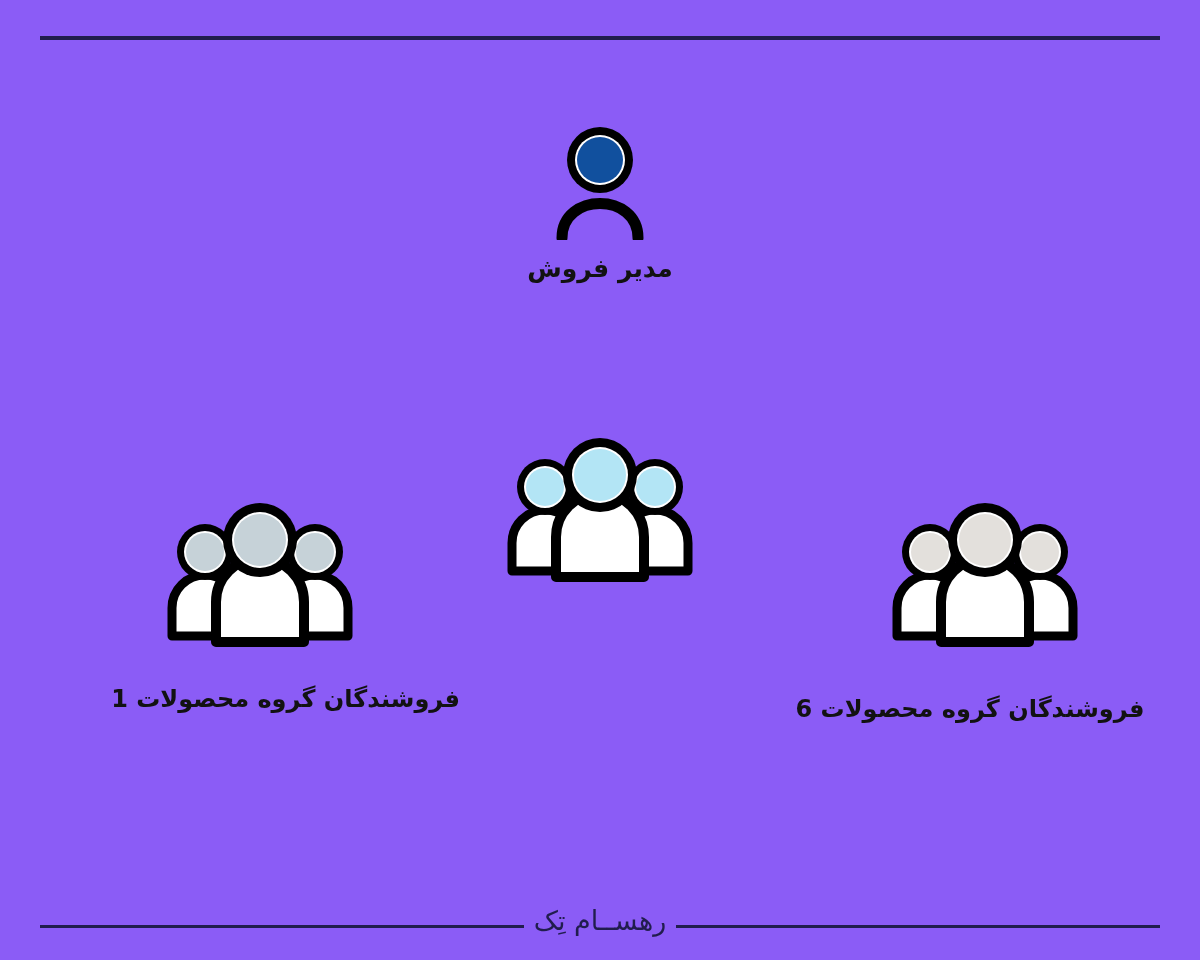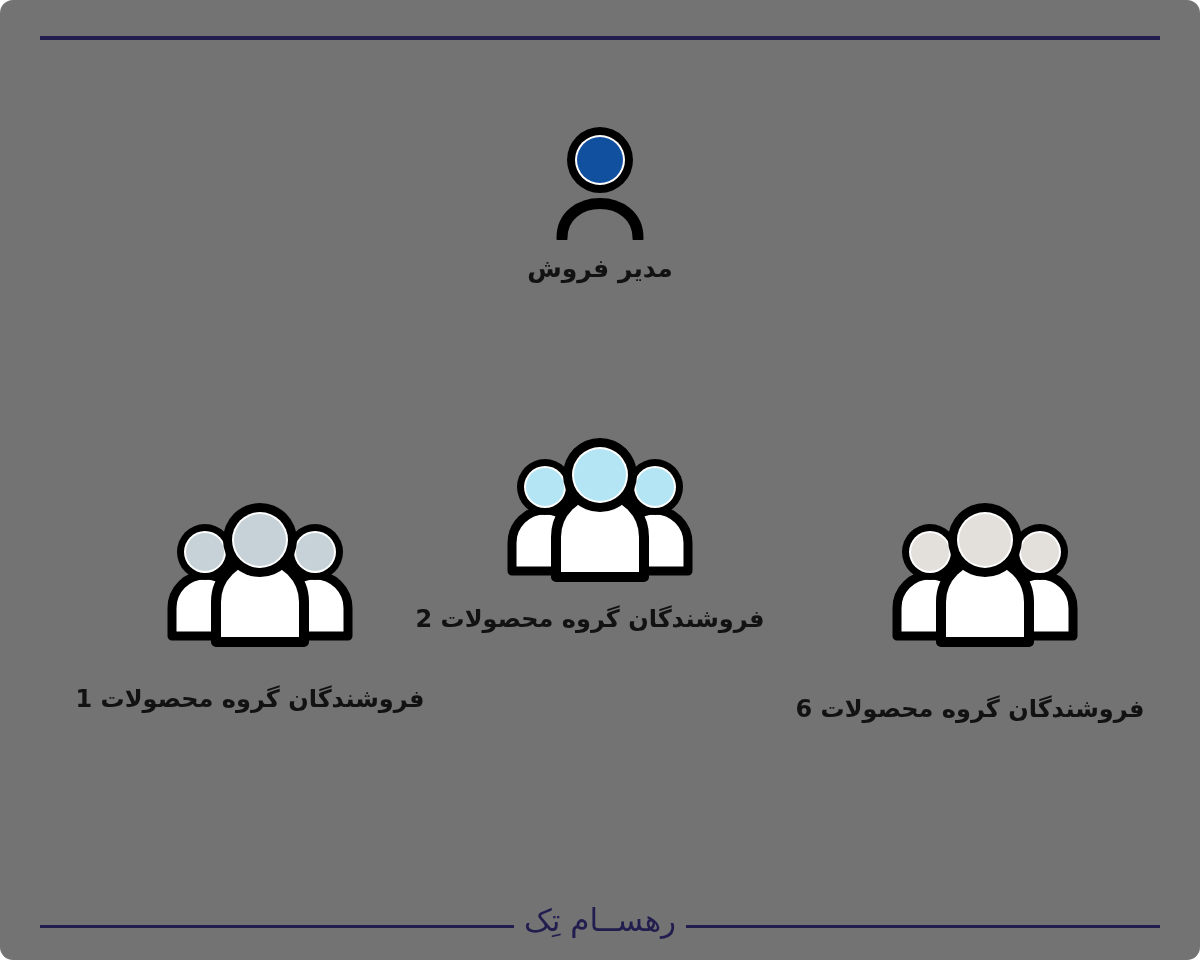--- a/index.html
+++ b/index.html
@@ -11,22 +11,21 @@
     width: 1200px;
     height: 960px;
     position: relative;
     overflow: hidden;
     font-family: "DejaVu Sans", "Liberation Sans", sans-serif;
   }
 
   .page {
     position: absolute;
     inset: 0;
-    background: #737373;
-    border-radius: 13px;
+    background: #8b5cf6;
   }
 
   
   .top-rule {
     position: absolute;
     left: 40px;
     top: 36px;
     width: 1120px;
     height: 4px;
     background: #211d4e;
@@ -63,21 +62,21 @@
   .group-icon {
     display: block;
   }
   .group-label {
     font-size: 24px;
     position: absolute;
     white-space: nowrap;
   }
 
   #group-1 { left: 110px; top: 490px; width: 250px; }
-  #group-1 .group-label { left: -70px; top: 195px; width: 420px; text-align: center; }
+  #group-1 .group-label { left: -70px; top: 195px; width: 420px; }
 
   #group-2 { left: 485px; top: 425px; width: 215px; }
   #group-2 .group-label { left: -105px; top: 180px; width: 420px; text-align: center; }
 
   #group-3 { left: 870px; top: 490px; width: 215px; }
   #group-3 .group-label { left: -110px; top: 205px; width: 420px; text-align: center; }
 
   
   .footer {
     position: absolute;
@@ -91,21 +90,21 @@
     direction: rtl;
   }
   .footer-rule {
     flex: 1 1 auto;
     height: 3px;
     background: #211d4e;
   }
   .footer-logo {
     flex: 0 0 auto;
     padding: 0 10px;
-    font-size: 31px;
+    font-size: 27px;
     font-weight: 400;
     color: #211d4e;
     line-height: 1;
     letter-spacing: 1px;
     transform: translateY(-6px);
     white-space: nowrap;
   }
 </style>
 </head>
 <body>
@@ -155,21 +154,20 @@
       <circle cx="45" cy="62" r="19" fill="#b3e5f5"></circle>
       <path d="M 122 146 L 122 118 A 33 33 0 0 1 188 118 L 188 146 Z" fill="#ffffff" stroke="#000000" stroke-width="9" stroke-linejoin="round"></path>
       <circle cx="155" cy="62" r="28" fill="#000000"></circle>
       <circle cx="155" cy="62" r="21" fill="#ffffff"></circle>
       <circle cx="155" cy="62" r="19" fill="#b3e5f5"></circle>
       <path d="M 56 152 L 56 112 A 44 44 0 0 1 144 112 L 144 152 Z" fill="#ffffff" stroke="#000000" stroke-width="10" stroke-linejoin="round"></path>
       <circle cx="100" cy="50" r="37" fill="#000000"></circle>
       <circle cx="100" cy="50" r="28" fill="#ffffff"></circle>
       <circle cx="100" cy="50" r="26" fill="#b3e5f5"></circle>
     </svg>
-    <div class="node-label group-label">فروشندگان گروه محصولات 2</div>
   </div>
 
   <div class="group-node" id="group-3">
     <svg class="group-icon" width="200" height="160" viewBox="0 0 200 160">
       <path d="M 12 146 L 12 118 A 33 33 0 0 1 78 118 L 78 146 Z" fill="#ffffff" stroke="#000000" stroke-width="9" stroke-linejoin="round"></path>
       <circle cx="45" cy="62" r="28" fill="#000000"></circle>
       <circle cx="45" cy="62" r="21" fill="#ffffff"></circle>
       <circle cx="45" cy="62" r="19" fill="#e3e0dc"></circle>
       <path d="M 122 146 L 122 118 A 33 33 0 0 1 188 118 L 188 146 Z" fill="#ffffff" stroke="#000000" stroke-width="9" stroke-linejoin="round"></path>
       <circle cx="155" cy="62" r="28" fill="#000000"></circle>

